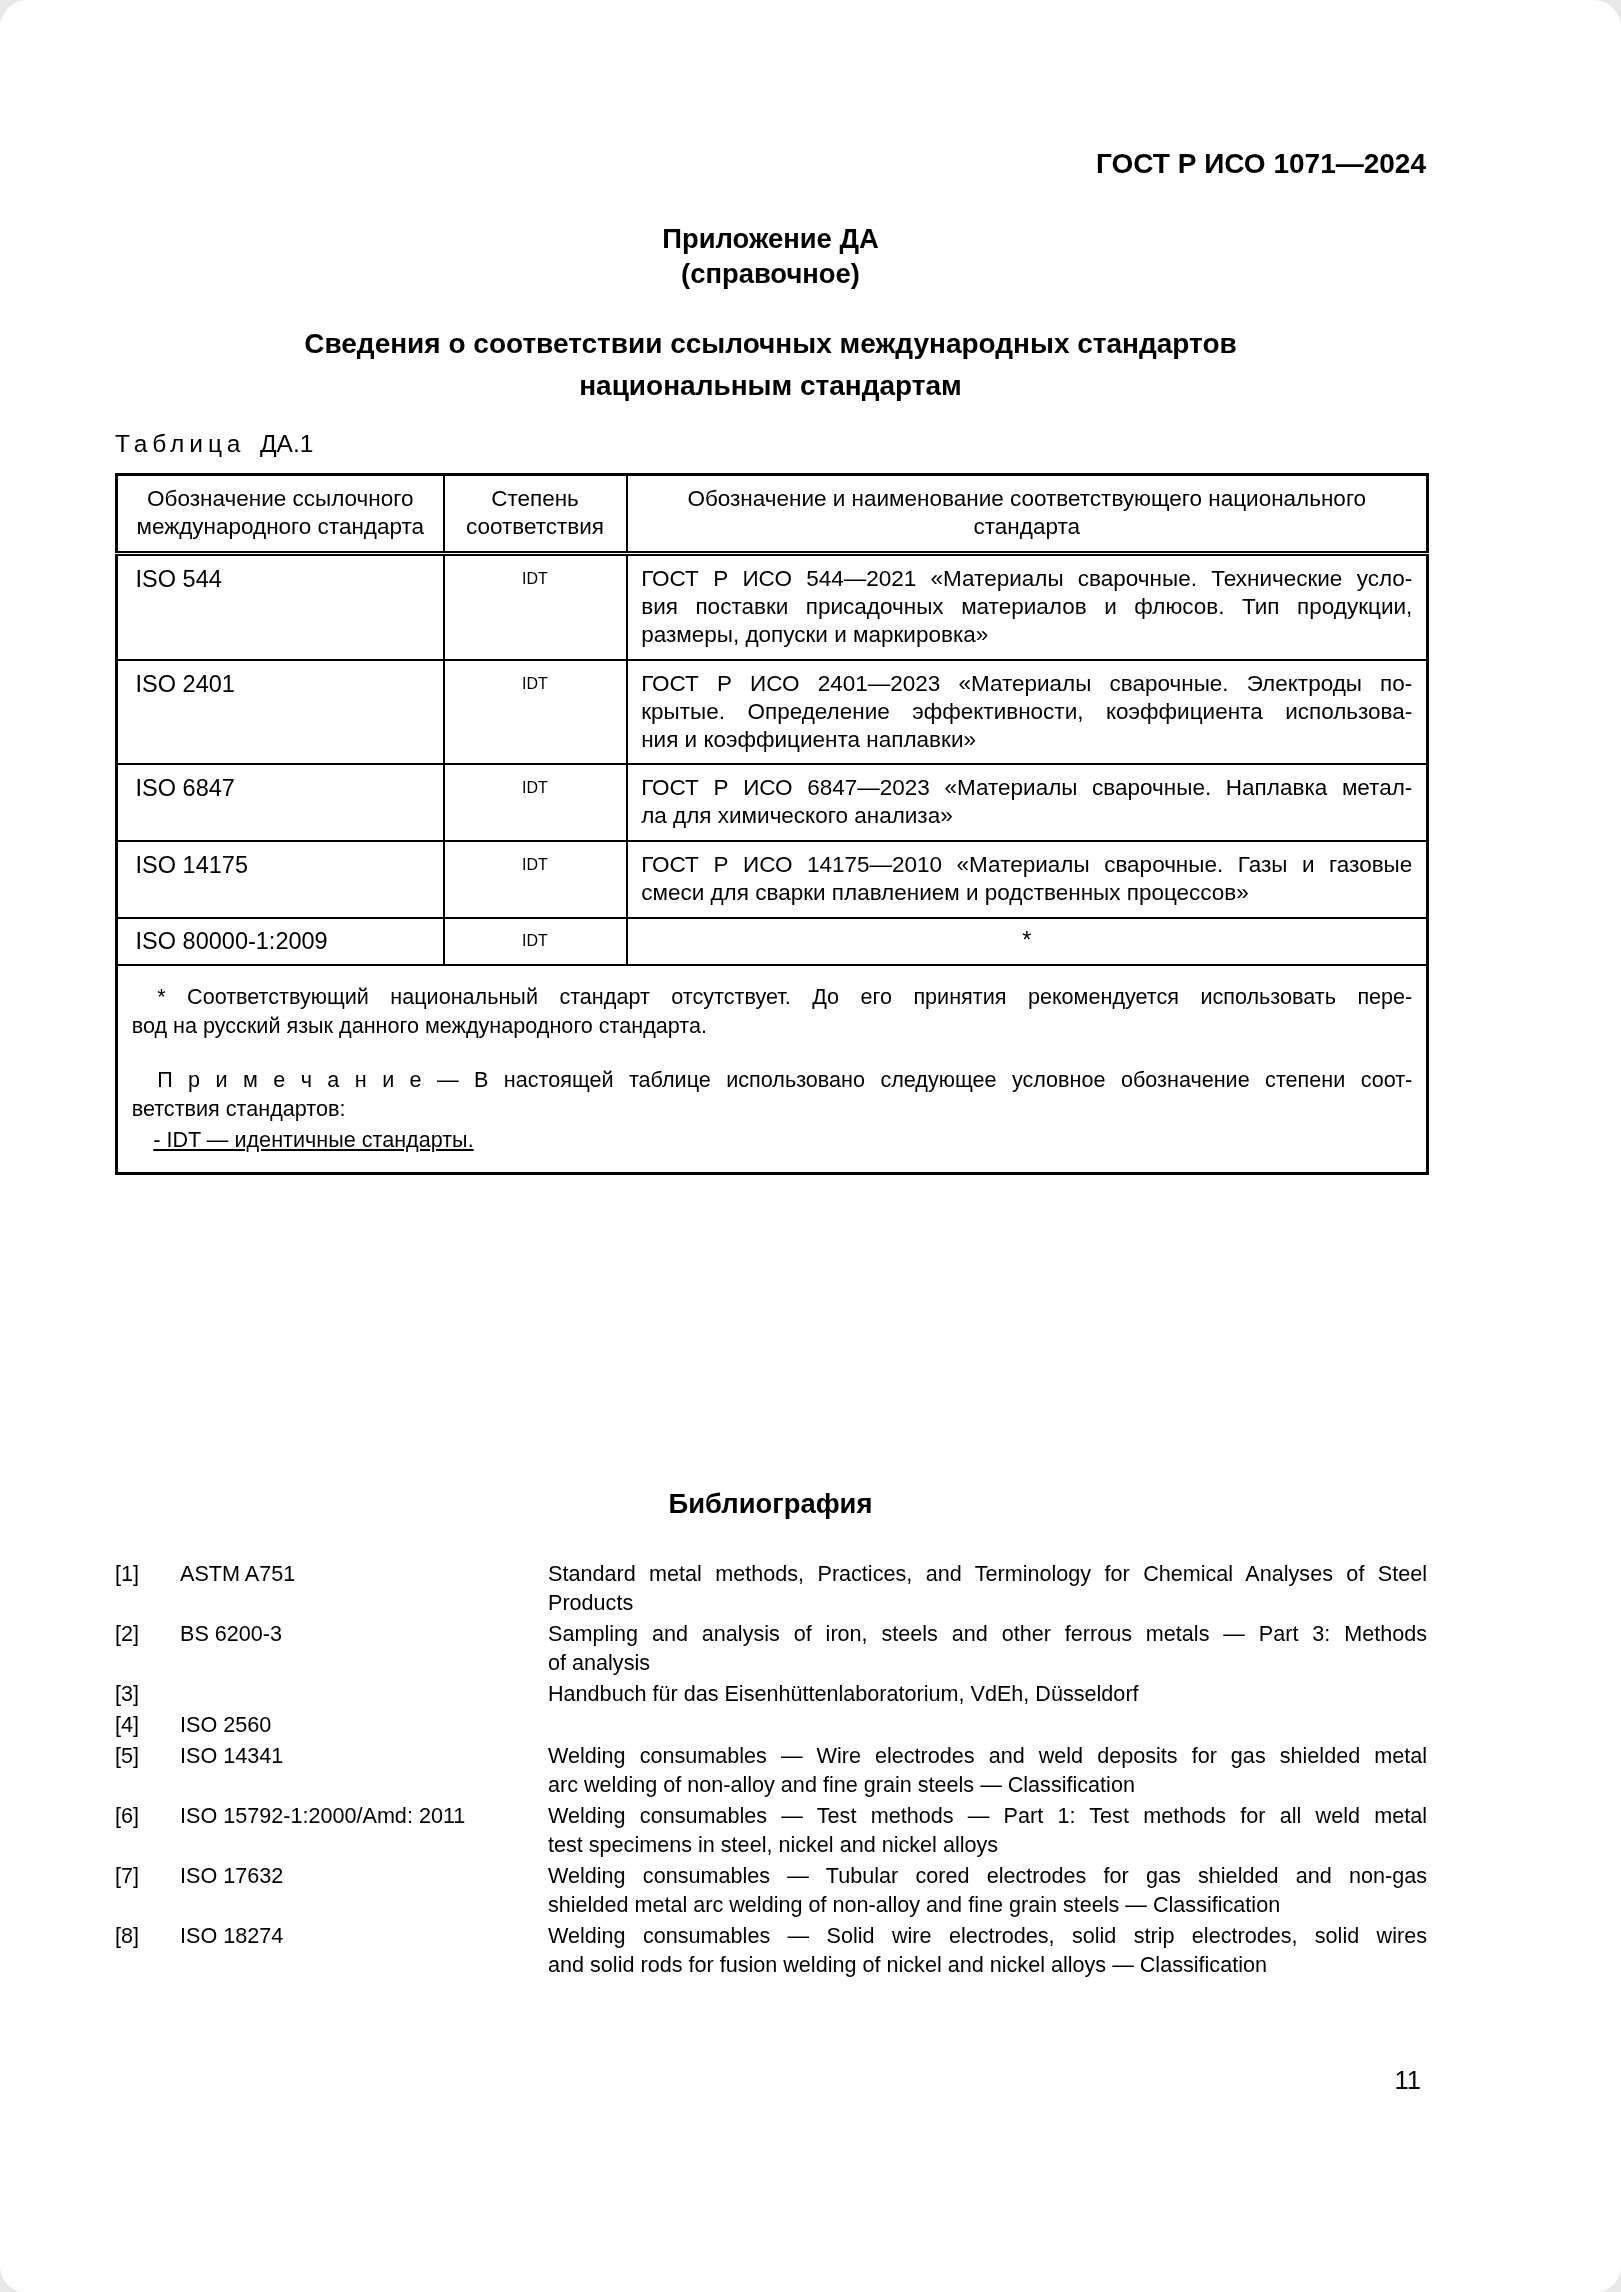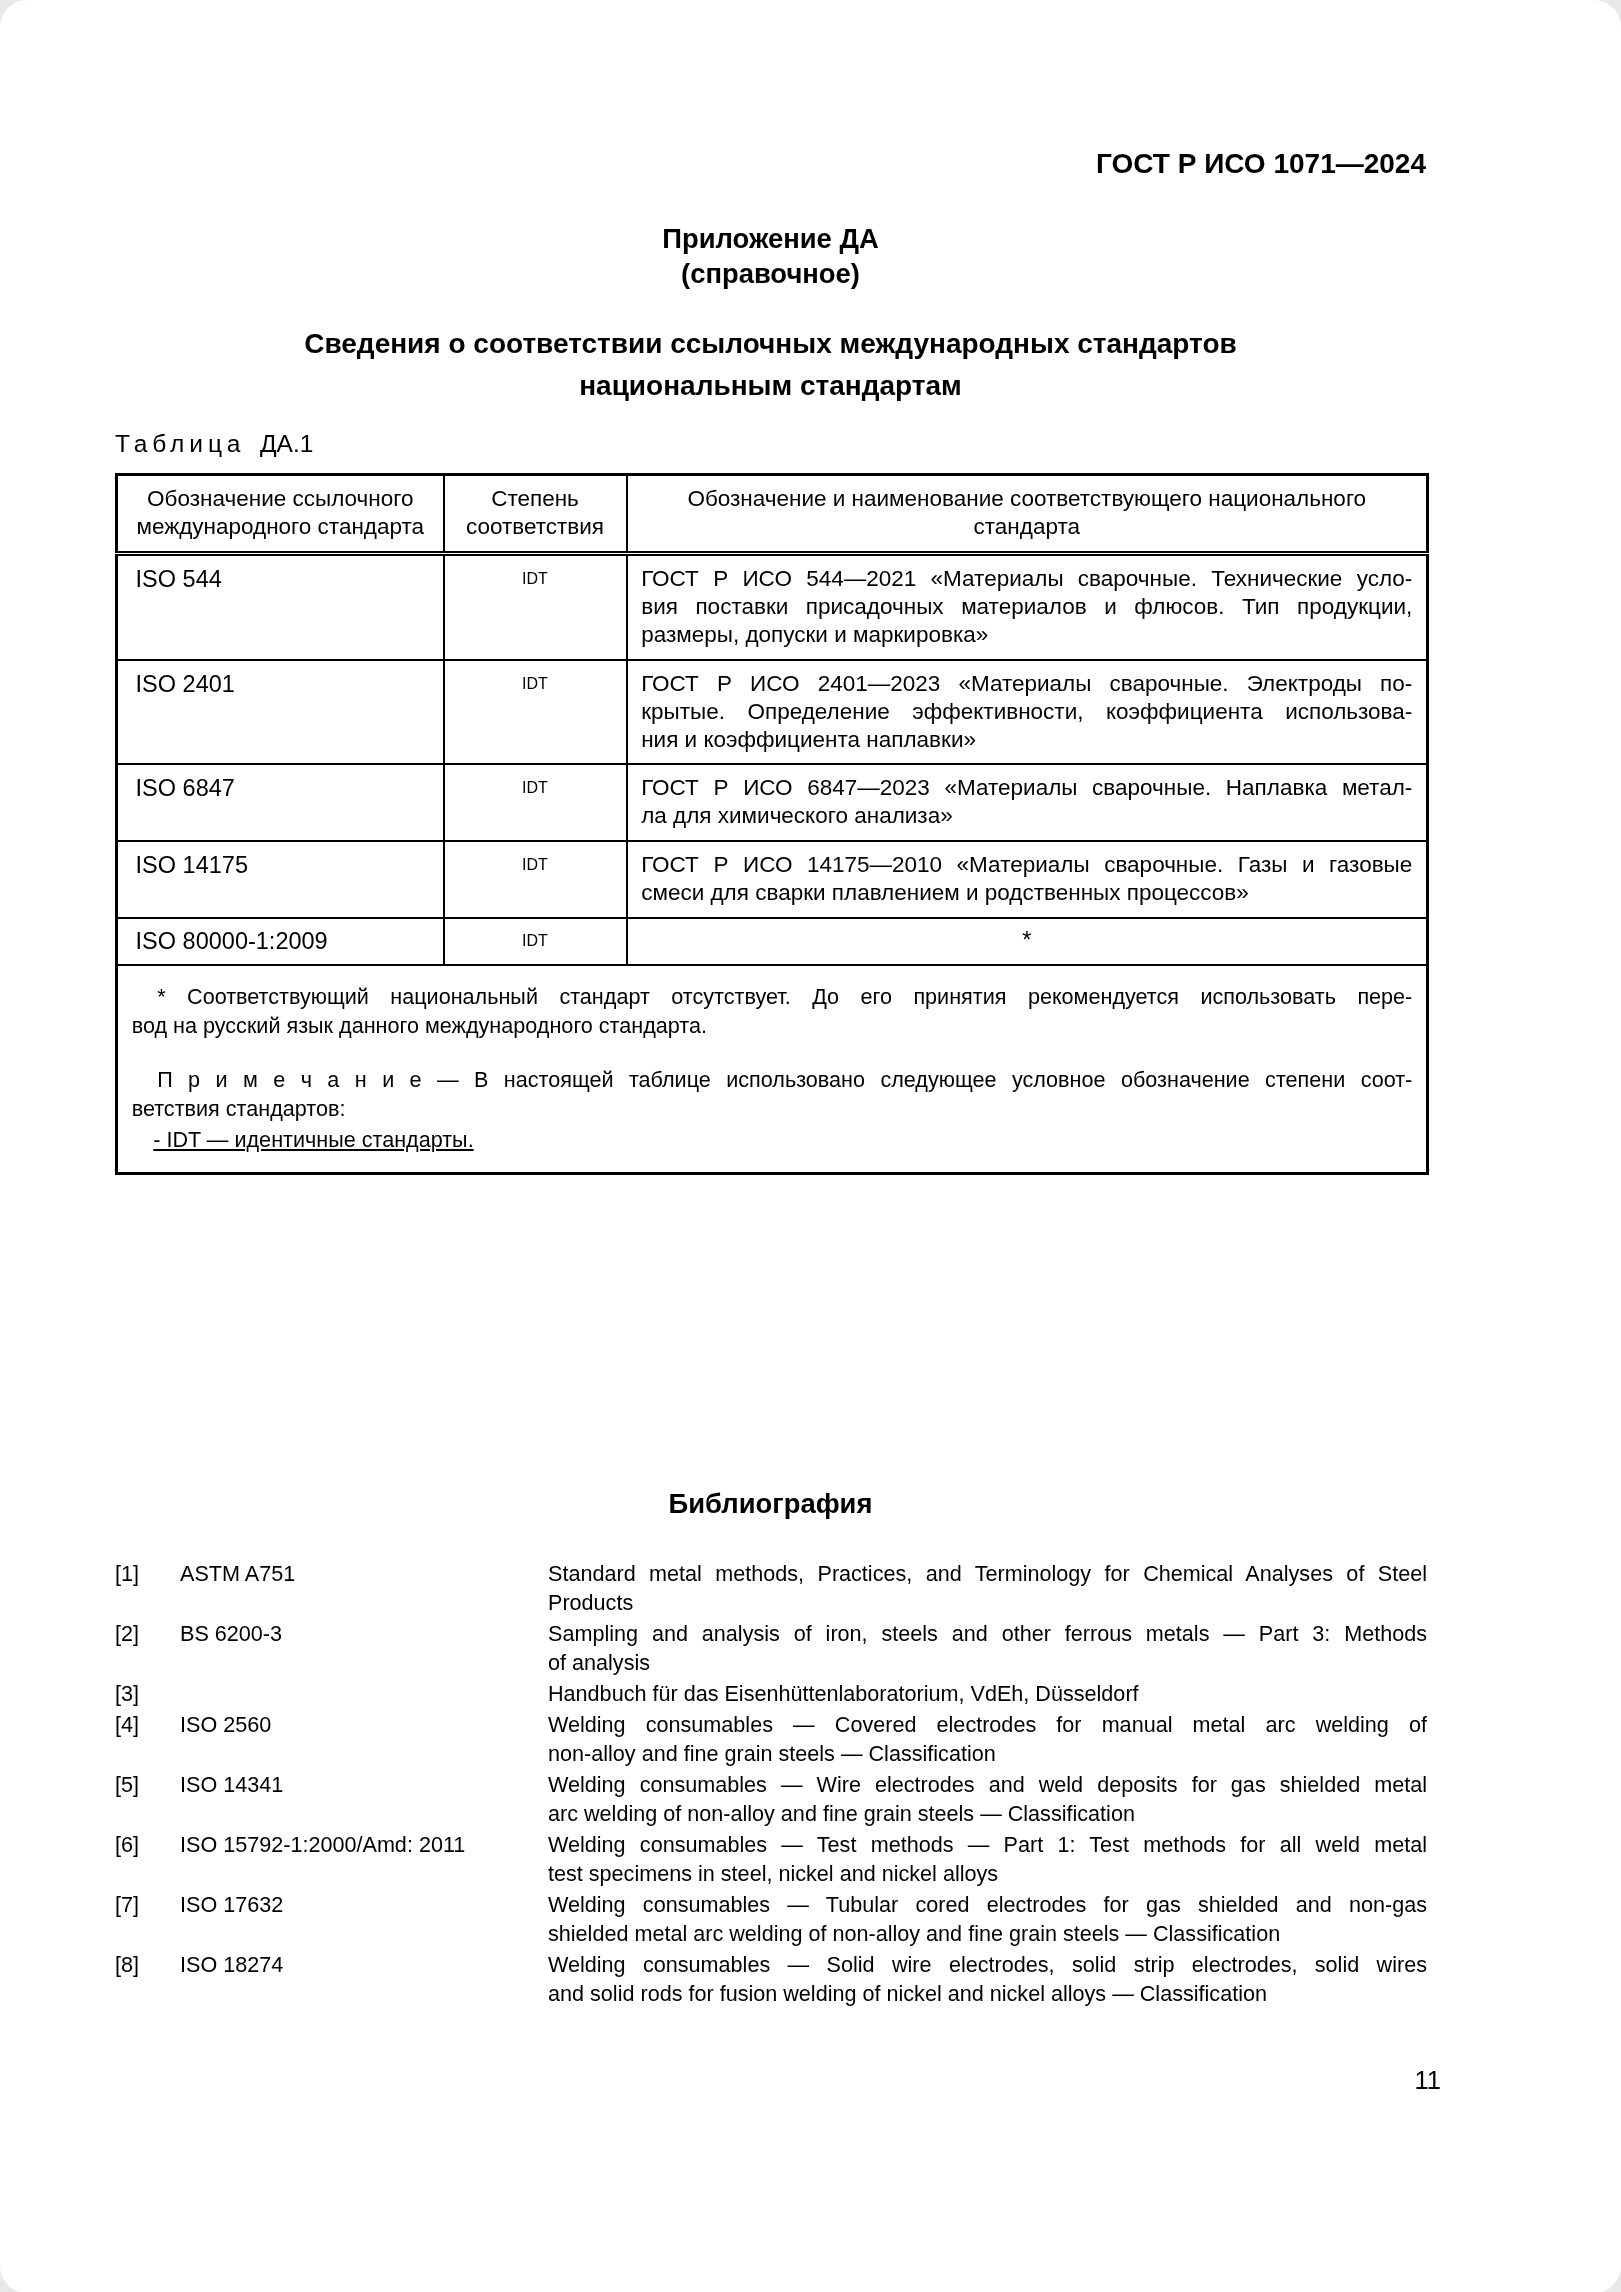--- a/index.html
+++ b/index.html
@@ -72,21 +72,21 @@
 
   .bib-title { text-align:center; font-weight:bold; font-size:27.4px; line-height:33px; margin-top:312px; }
   .bib-list  { margin-top:39px; }
   .bib-entry {
     display:grid;
     grid-template-columns:65px 368px 879px;
     font-size:21.6px;
     line-height:29px;
     margin-bottom:2px;
   }
-  .page-num { position:absolute; top:2066px; right:180px; font-size:25.5px; }
+  .page-num { position:absolute; top:2066px; right:200px; font-size:25.5px; }
 </style>
 </head>
 <body>
 
 <div class="page">
 
   <div class="doc-code">ГОСТ Р ИСО 1071—2024</div>
 
   <div class="annex-label">Приложение ДА</div>
   <div class="annex-type">(справочное)</div>
@@ -192,24 +192,20 @@
     <div class="bib-entry">
       <div>[3]</div>
       <div></div>
       <div>
           <div class="jl-last">Handbuch für das Eisenhüttenlaboratorium, VdEh, Düsseldorf</div>
         </div>
     </div>
     <div class="bib-entry">
       <div>[4]</div>
       <div>ISO 2560</div>
-      <div>
-          <div class="jl">Welding consumables — Covered electrodes for manual metal arc welding of</div>
-          <div class="jl-last">non-alloy and fine grain steels — Classification</div>
-        </div>
     </div>
     <div class="bib-entry">
       <div>[5]</div>
       <div>ISO 14341</div>
       <div>
           <div class="jl">Welding consumables — Wire electrodes and weld deposits for gas shielded metal</div>
           <div class="jl-last">arc welding of non-alloy and fine grain steels — Classification</div>
         </div>
     </div>
     <div class="bib-entry">

